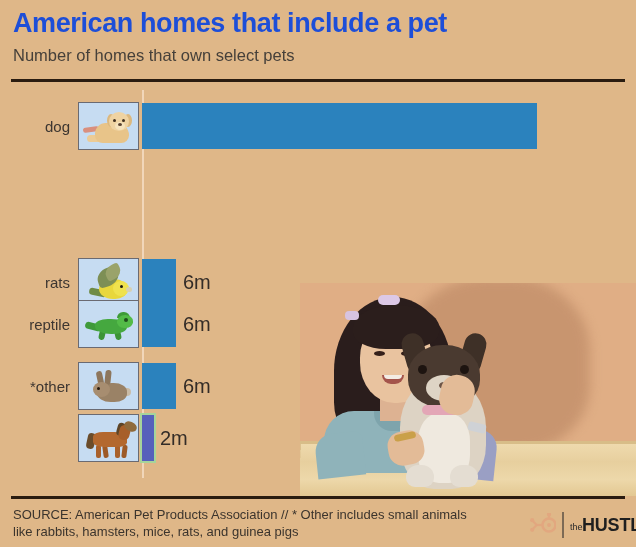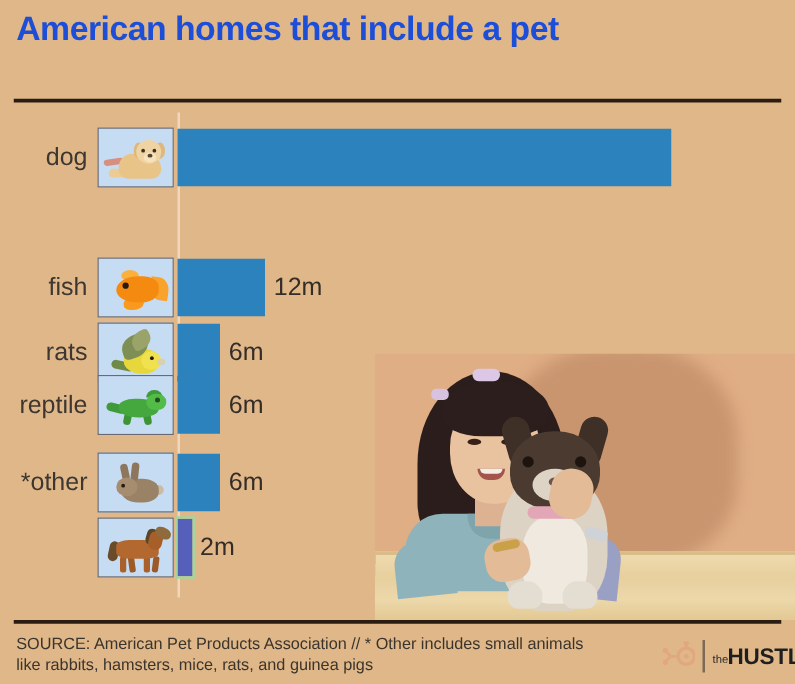--- a/index.html
+++ b/index.html
@@ -140,21 +140,21 @@
   
   .chart{position:absolute;left:0;top:88px;width:636px;height:400px;}
   .axis-line{
     position:absolute;left:142px;top:2px;width:1.5px;height:388px;
     background:rgba(255,240,225,.55);
   }
   .row{position:absolute;left:0;width:636px;height:48px;}
   .row-label{
     position:absolute;left:0;top:0;width:70px;height:48px;
     display:flex;align-items:center;justify-content:flex-end;
-    font-size:20px;color:#3d3631;white-space:nowrap;
+    font-size:15px;color:#3d3631;white-space:nowrap;
   }
   .thumb{
     position:absolute;left:78px;top:0;width:61px;height:48px;
     border:1.5px solid #6a6a72;box-sizing:border-box;
     background:#c9ddf2;overflow:hidden;
   }
   .thumb .sky{position:absolute;inset:0;background:#c6dcf2;}
   .bar{
     position:absolute;left:142px;top:1px;height:46px;
     background:#2b82bd;
@@ -284,20 +284,21 @@
     <div class="r-pawR"></div>
 
     <div class="p-handL"></div>
     <div class="p-bracelet"></div>
     <div class="p-handR"></div>
     <div class="p-watch"></div>
   </div>
 
   <div class="header">
     <div class="title">American homes that include a pet</div>
+    <div class="subtitle">Number of homes that own select pets</div>
     <div class="head-rule"></div>
   </div>
 
   <div class="chart">
     <div class="axis-line"></div>
 
     <div class="row" style="top:14px">
       <div class="row-label">dog</div>
       <div class="thumb">
         <div class="sky"></div>
@@ -309,33 +310,20 @@
         <div class="dog-head"></div>
         <div class="dog-snout"></div>
         <div class="dog-nose"></div>
         <div class="dog-eyeL"></div>
         <div class="dog-eyeR"></div>
       </div>
       <div class="bar" style="width:395px"></div>
     </div>
 
 
-    <div class="row" style="top:118px">
-      <div class="row-label">fish</div>
-      <div class="thumb">
-        <div class="sky"></div>
-        <div class="fish-tail"></div>
-        <div class="fish-fin2"></div>
-        <div class="fish-fin"></div>
-        <div class="fish-body"></div>
-        <div class="fish-eye"></div>
-      </div>
-      <div class="bar" style="width:70px"></div>
-      <div class="bar-val" style="left:219px">12m</div>
-    </div>
 
     <div class="row" style="top:170px">
       <div class="row-label">rats</div>
       <div class="thumb">
         <div class="sky"></div>
         <div class="bird-tail"></div>
         <div class="bird-body"></div>
         <div class="bird-head"></div>
         <div class="bird-beak"></div>
         <div class="bird-eye"></div>

